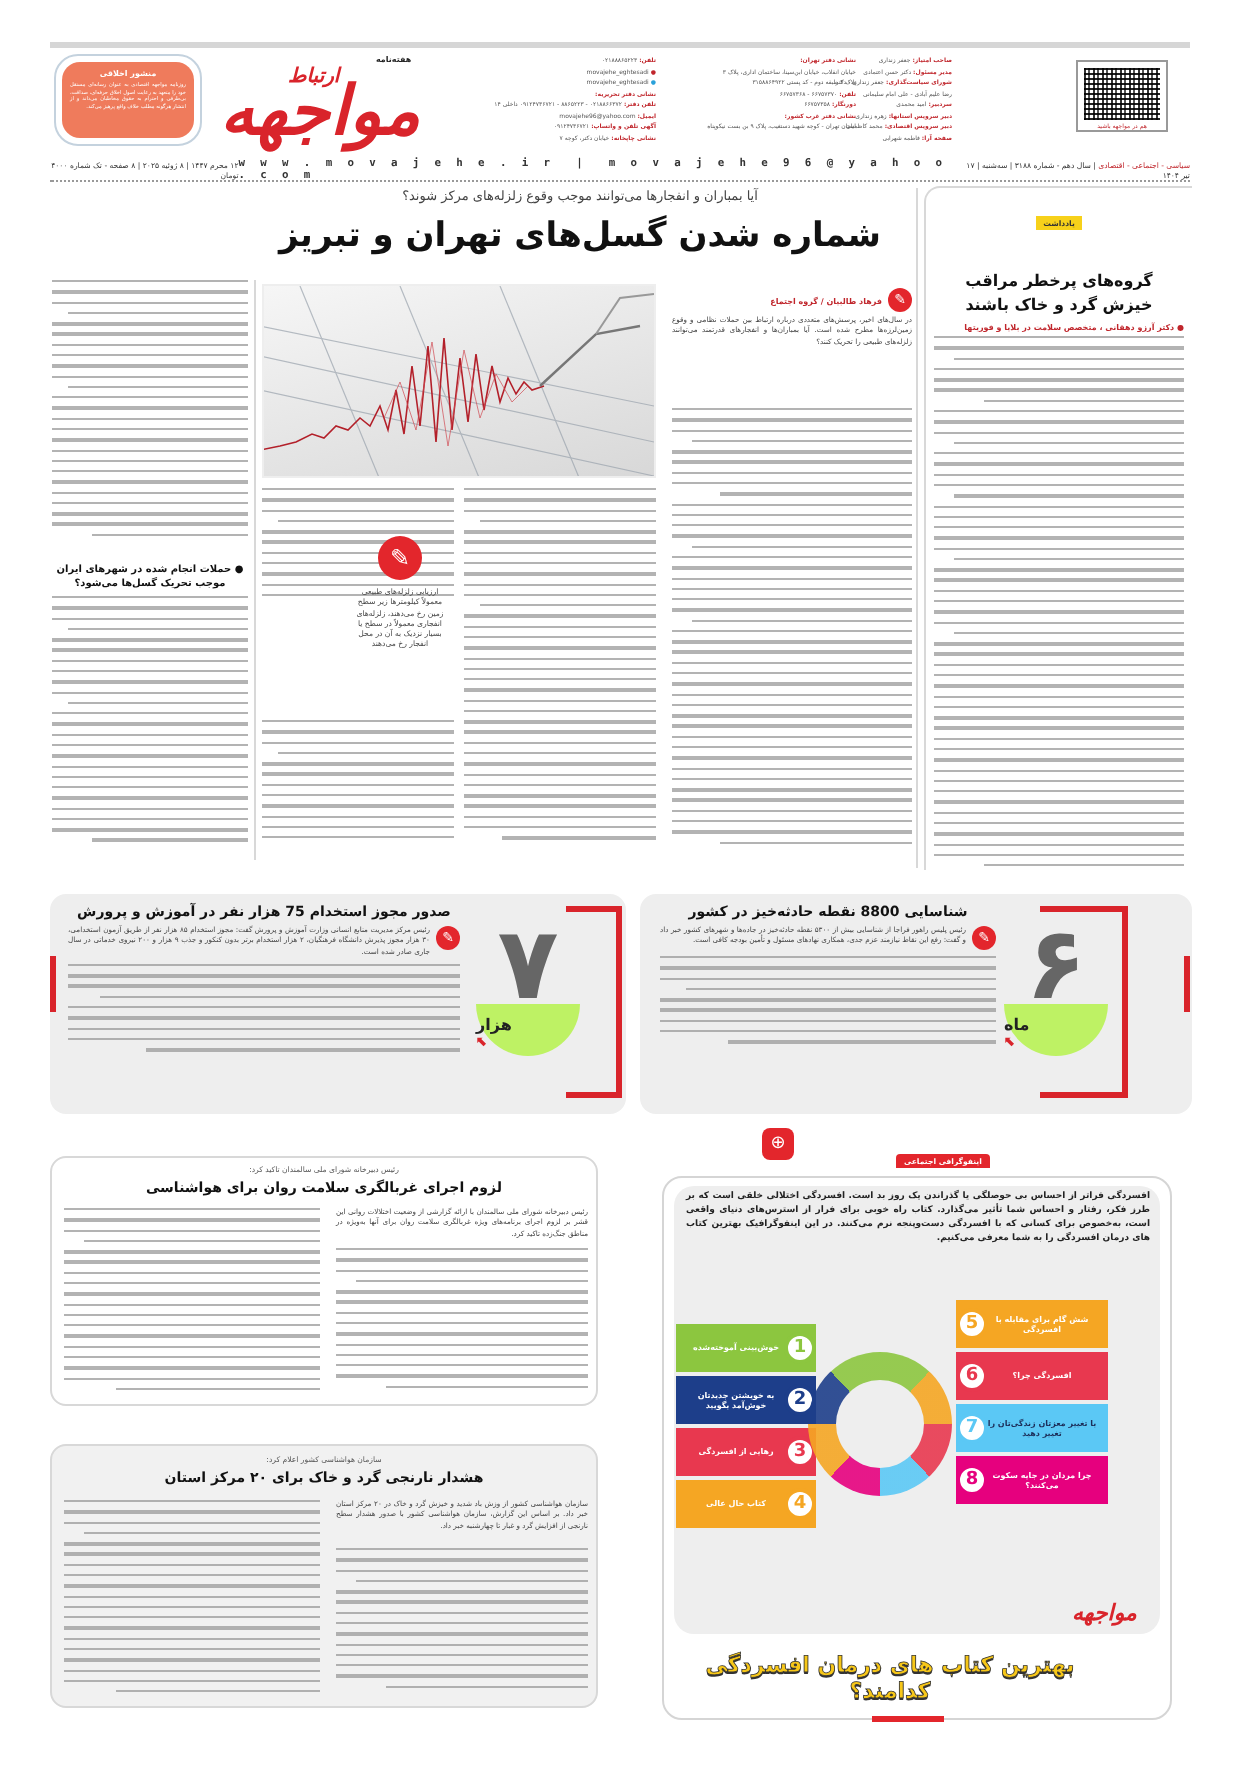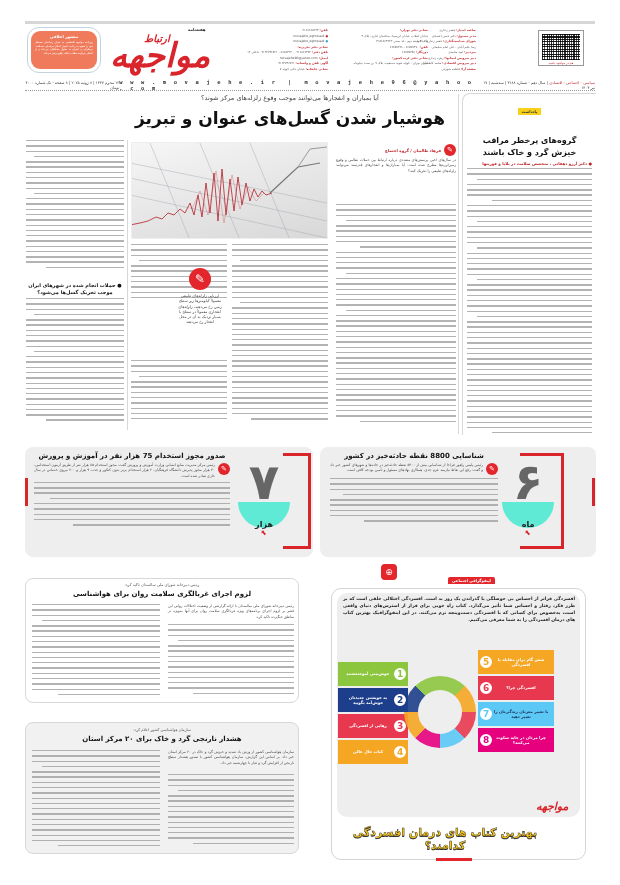--- a/index.html
+++ b/index.html
@@ -45,21 +45,21 @@
   .kicker { left: 130px; top: 94px; width: 320px; text-align: center; font-size: 6.5px; color: #444; }
   .headline { left: 130px; top: 108px; width: 320px; text-align: center; font-size: 17px; font-weight: bold; color: #111; }
   .photo { left: 131px; top: 142px; width: 197px; height: 97px; background: linear-gradient(165deg, #f6f6f6 0%, #e4e4e4 60%, #d8d8d8 100%); overflow: hidden; border: 1px solid #eee; }
   .icon-badge { width: 12px; height: 12px; border-radius: 50%; background: #e3262c; display: inline-flex; align-items: center; justify-content: center; color: #fff; font-size: 7px; font-weight: bold; }
   .vline { background: #d8d8d8; width: 1px; }
 
   
   .stat-box { height: 110px; background: #eeeeee; border-radius: 8px; }
   .bracket { border: 3px solid #d9242b; border-left: none; }
   .big-num { font-size: 50px; font-weight: bold; color: #666; text-align: center; line-height: 52px; }
-  .half-circle { width: 52px; height: 26px; background: #5eead4; border-radius: 0 0 26px 26px; text-align: center; font-size: 8px; font-weight: bold; color: #222; padding-top: 18px; }
+  .half-circle { width: 52px; height: 26px; background: #bef264; border-radius: 0 0 26px 26px; text-align: left; font-size: 8px; font-weight: bold; color: #222; padding-top: 6px; }
   .half-circle .arr { color: #d9242b; font-size: 7px; display: block; line-height: 8px; }
   .stat-title { font-size: 7px; font-weight: bold; text-align: center; color: #111; }
 
   
   .info-frame { left: 331px; top: 588px; width: 255px; height: 272px; border: 1px solid #d5d5d5; border-radius: 10px; background: #fff; }
   .info-inner { left: 337px; top: 593px; width: 243px; height: 224px; background: #eeeeee; border-radius: 10px; }
   .info-intro { font-size: 4.5px; line-height: 7px; color: #222; text-align: justify; font-weight: bold; }
   .step { position: absolute; height: 24px; display: flex; align-items: center; font-size: 4px; color: #fff; font-weight: bold; text-align: center; }
   .step .num { width: 16px; height: 16px; border-radius: 50%; background: #fff; border: 2.5px solid; display: flex; align-items: center; justify-content: center; font-size: 9px; font-weight: bold; flex-shrink: 0; }
   .step .lbl { flex: 1; padding: 0 3px; line-height: 5.5px; }
@@ -192,21 +192,21 @@
       <span></span>
       <span></span>
       <span></span>
       <span></span>
       <span></span>
       <span class="s"></span>
   </div>
 </div>
 
 <div class="abs kicker">آیا بمباران و انفجارها می‌توانند موجب وقوع زلزله‌های مرکز شوند؟</div>
-<div class="abs headline">هوشیار شدن گسل‌های عنوان و تبریز</div>
+<div class="abs headline">شماره شدن گسل‌های تهران و تبریز</div>
 
 <div class="abs photo">
   <svg width="197" height="97" viewBox="0 0 197 97">
     <g stroke="#9aa3ad" stroke-width=".6" fill="none" opacity=".7">
       <line x1="0" y1="20" x2="197" y2="60"></line>
       <line x1="0" y1="35" x2="197" y2="78"></line>
       <line x1="0" y1="52" x2="197" y2="95"></line>
       <line x1="20" y1="0" x2="60" y2="97"></line>
       <line x1="70" y1="0" x2="110" y2="97"></line>
       <line x1="120" y1="0" x2="160" y2="97"></line>

